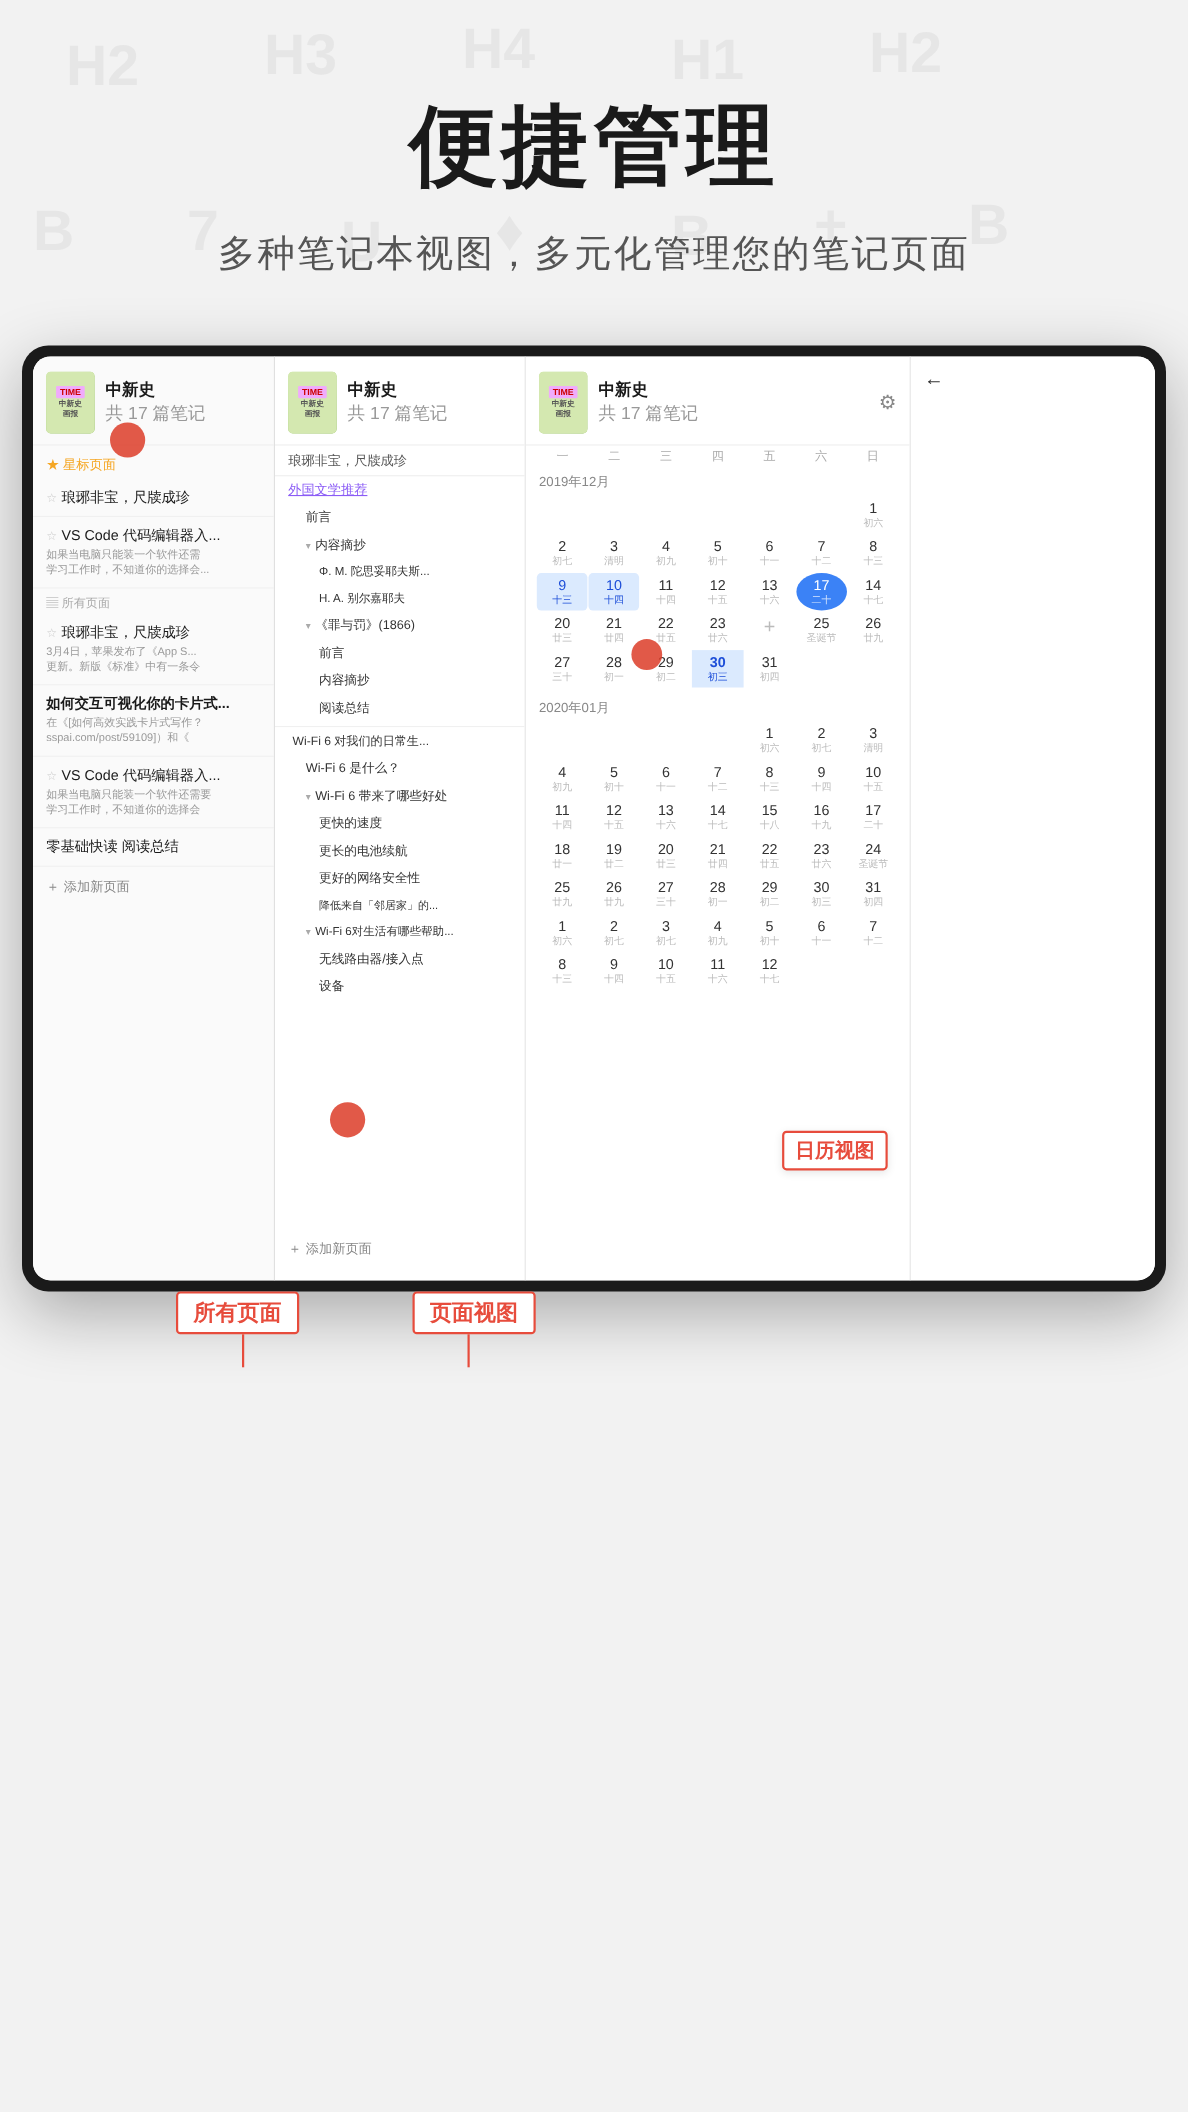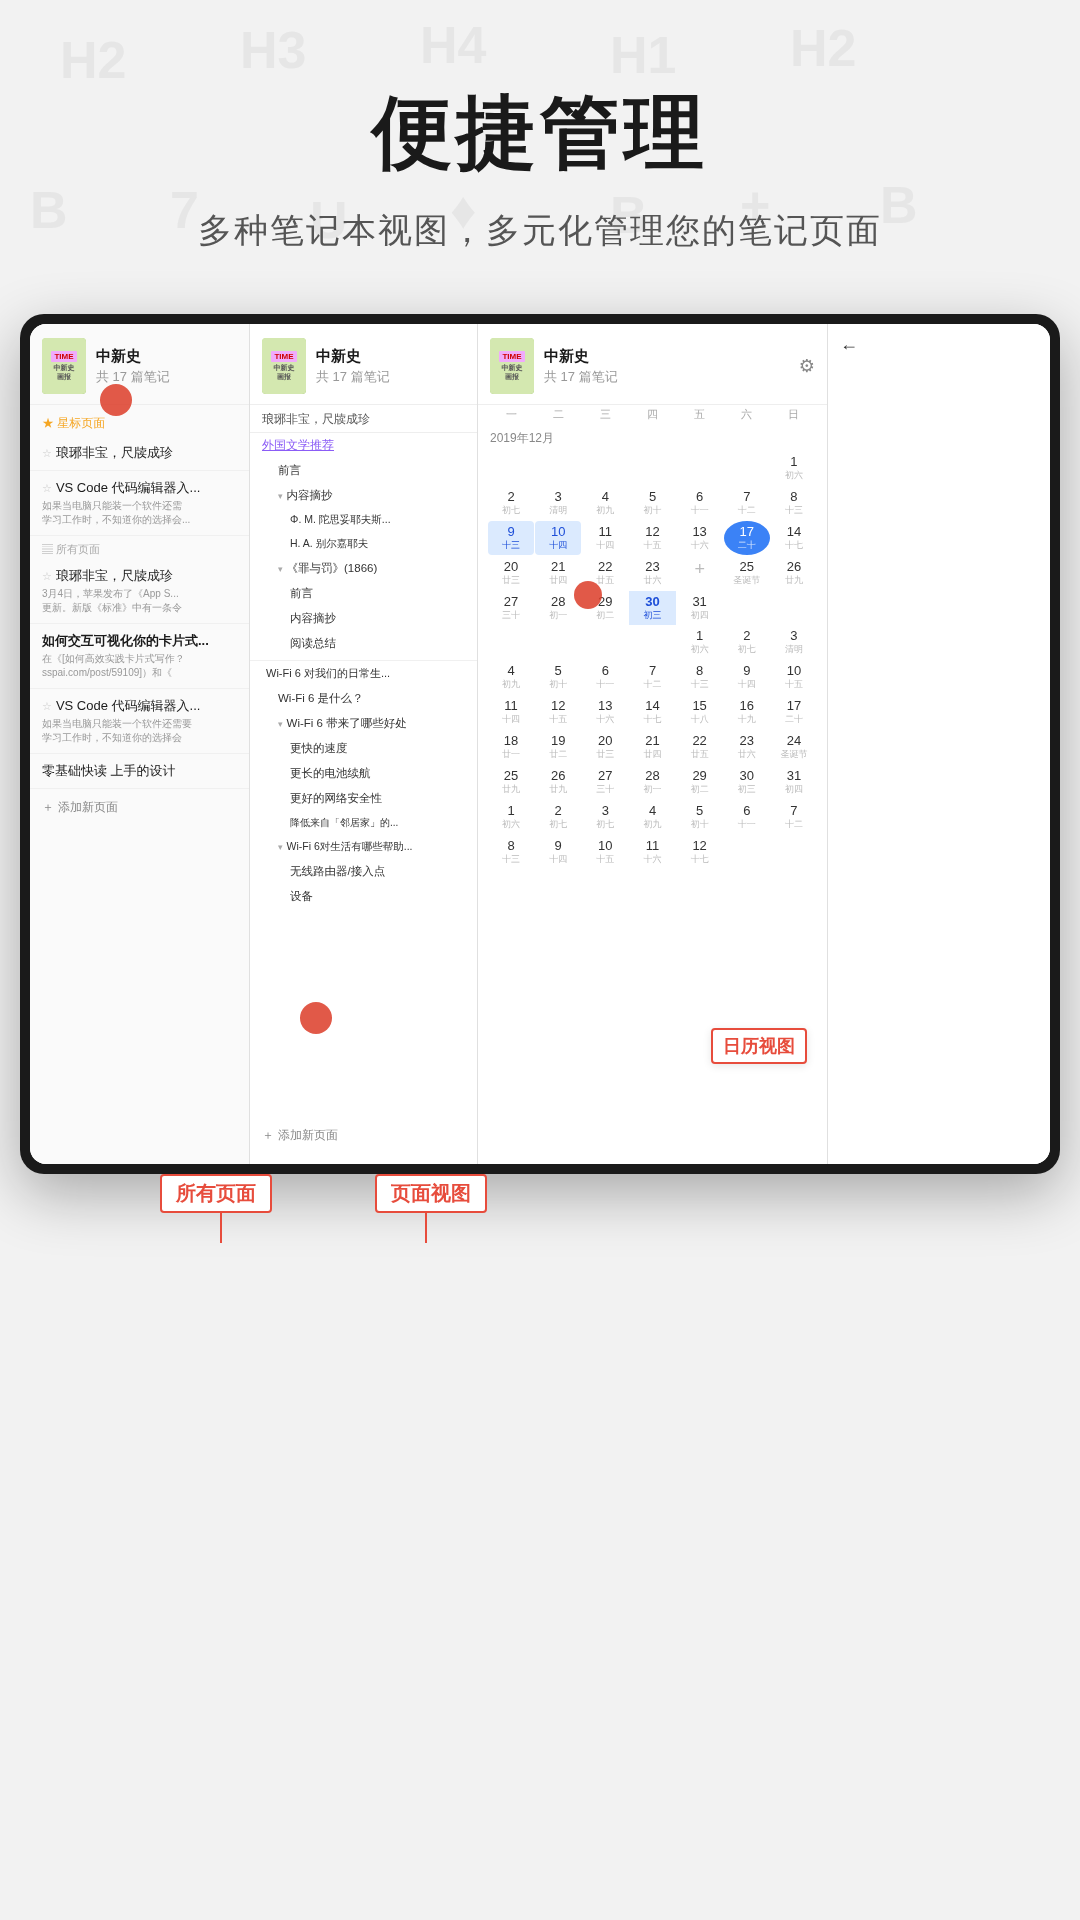--- a/index.html
+++ b/index.html
@@ -153,21 +153,21 @@
       padding: 1px 3px;
       border-radius: 1px;
       margin-bottom: 2px;
     }
     .notebook-info h3 {
       font-size: 15px;
       font-weight: 600;
       color: #1a1a1a;
     }
     .notebook-info p {
-      font-size: 13px;
+      font-size: 16px;
       color: #999;
       margin-top: 2px;
     }
     .gear-icon {
       margin-left: auto;
       font-size: 18px;
       color: #888;
     }
 
     
@@ -377,21 +377,21 @@
           <div class="page-item-title bold-title">如何交互可视化你的卡片式...</div>
           <div class="page-item-excerpt">在《[如何高效实践卡片式写作？<br>sspai.com/post/59109]）和《</div>
         </div>
         <div class="page-item">
           <div class="page-item-title">
             <span class="star-icon">☆</span> VS Code 代码编辑器入...
           </div>
           <div class="page-item-excerpt">如果当电脑只能装一个软件还需要<br>学习工作时，不知道你的选择会</div>
         </div>
         <div class="page-item">
-          <div class="page-item-title">零基础快读 上手的设计</div>
+          <div class="page-item-title">零基础快读 阅读总结</div>
         </div>
 
         <div class="add-page">
           <span>＋</span> 
             <span>添加新页面</span>
         </div>
       </div>
 
       <div class="panel-outline">
 
@@ -585,20 +585,21 @@
           <div class="cal-cell" style="background:#dbeafe;">
               <div class="day-num" style="color:#1d4ed8;font-weight:bold">30</div>
               <div class="lunar" style="color:#1d4ed8">初三</div>
             </div>
           <div class="cal-cell">
               <div class="day-num">31</div>
               <div class="lunar">初四</div>
             </div>
         </div>
 
+        <div class="cal-month-label" style="margin-top:6px;">2020年01月</div>
         <div class="cal-grid">
           <div class="cal-cell"></div>
           <div class="cal-cell"></div>
           <div class="cal-cell"></div>
           <div class="cal-cell"></div>
           <div class="cal-cell">
               <div class="day-num">1</div>
               <div class="lunar">初六</div>
             </div>
           <div class="cal-cell">

